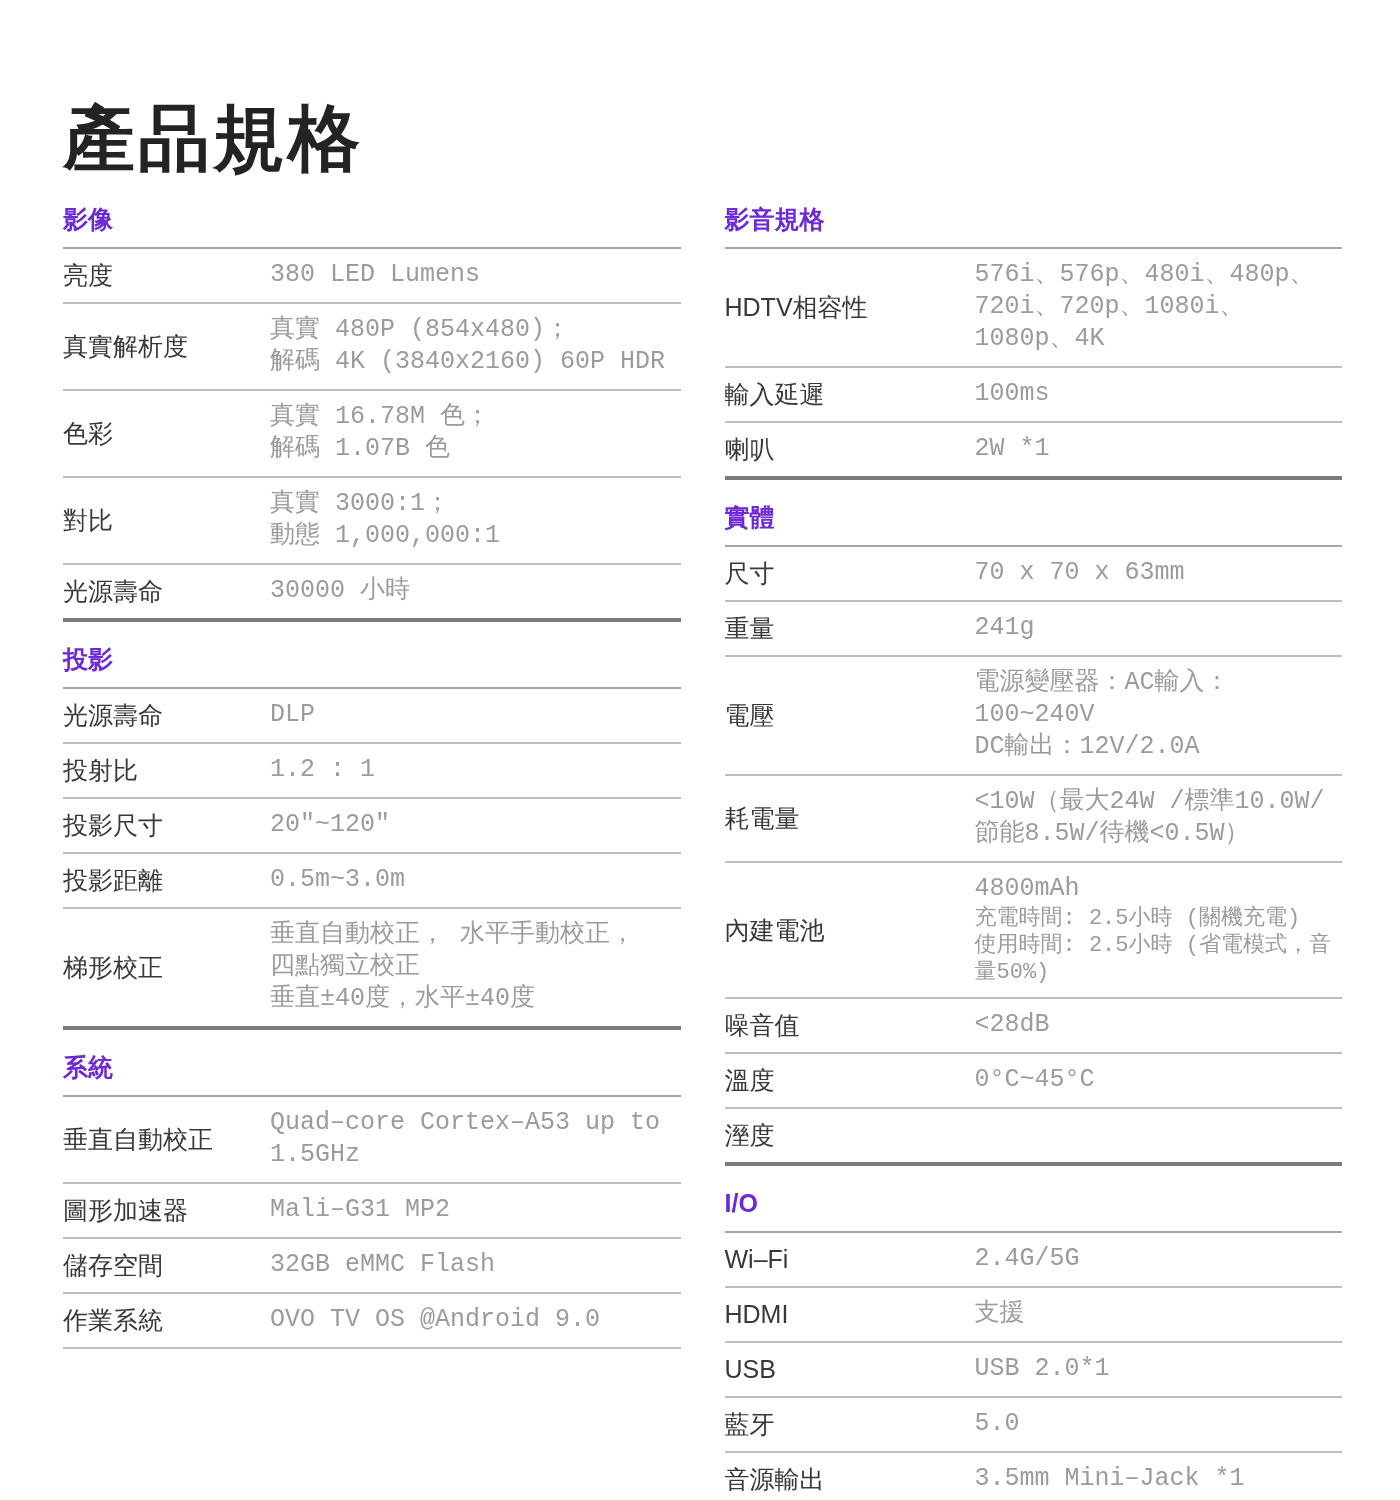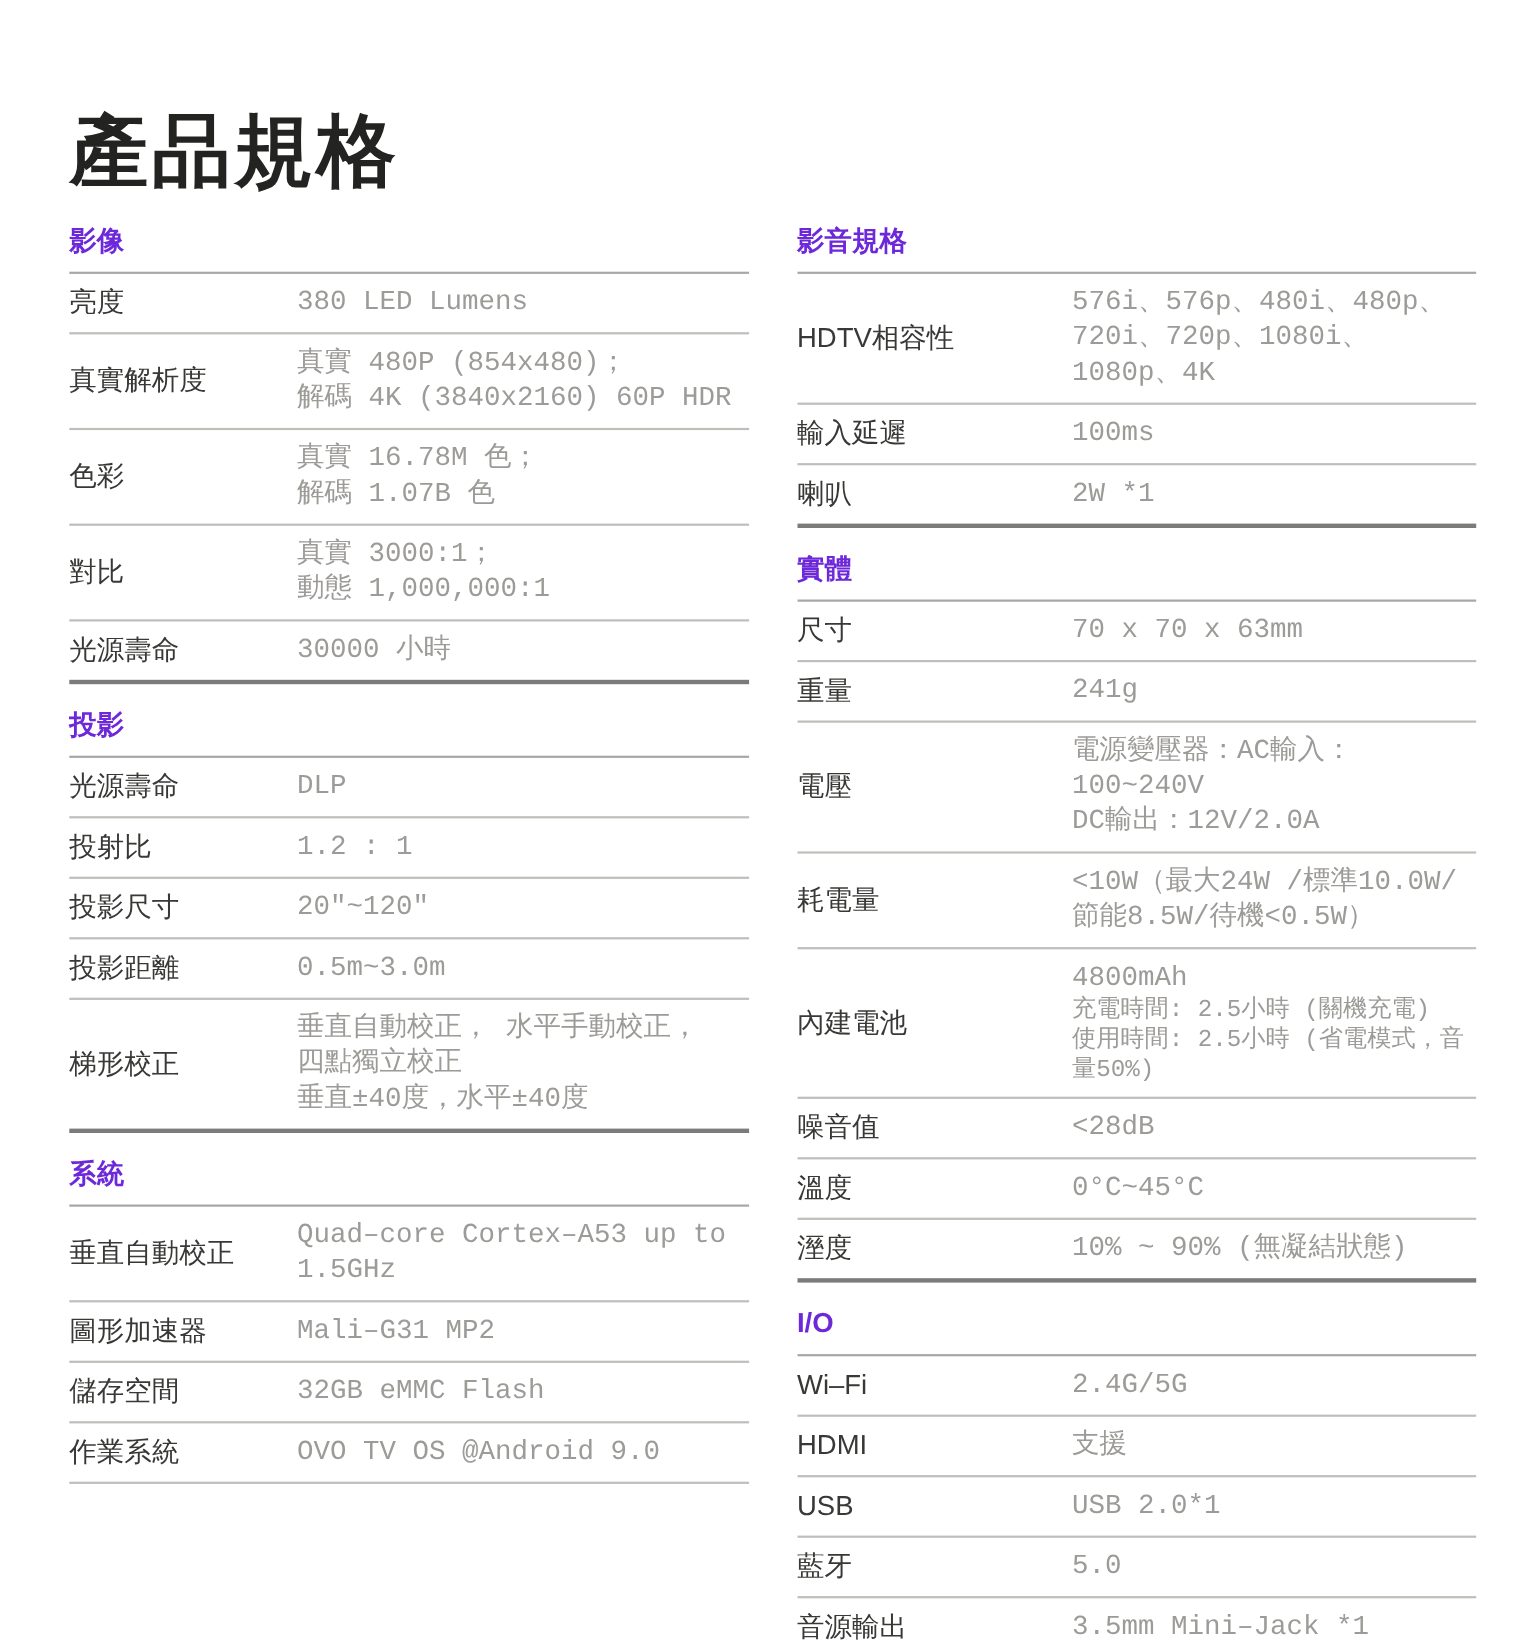--- a/index.html
+++ b/index.html
@@ -255,23 +255,20 @@
             </div>
         </div>
         <div class="row">
           <div class="row-label">溫度</div>
           <div class="row-value-wrap">
               <div class="row-value">0°C~45°C</div>
             </div>
         </div>
         <div class="row">
           <div class="row-label">溼度</div>
-          <div class="row-value-wrap">
-              <div class="row-value">10% ~ 90% (無凝結狀態)</div>
-            </div>
         </div>
       </section>
 
       <section class="section">
         <div class="section-heading">I/O</div>
         <div class="row">
           <div class="row-label">Wi–Fi</div>
           <div class="row-value-wrap">
               <div class="row-value">2.4G/5G</div>
             </div>

